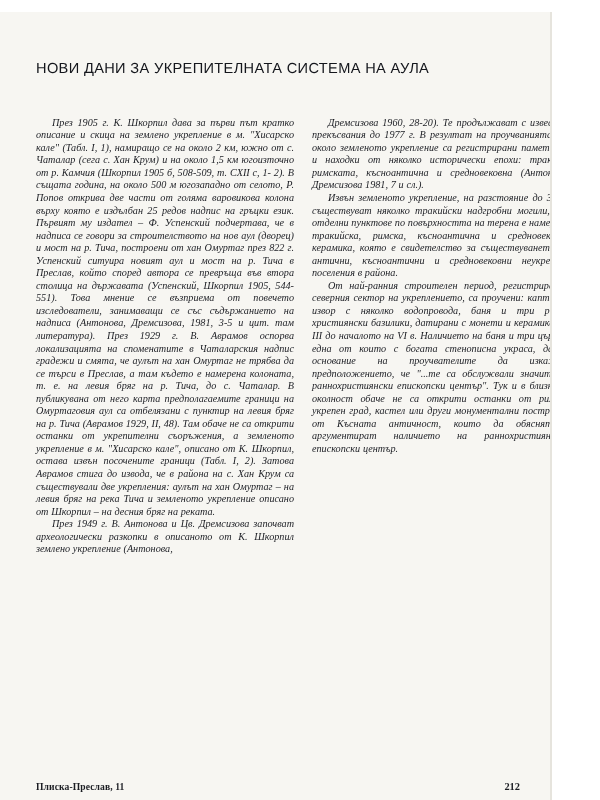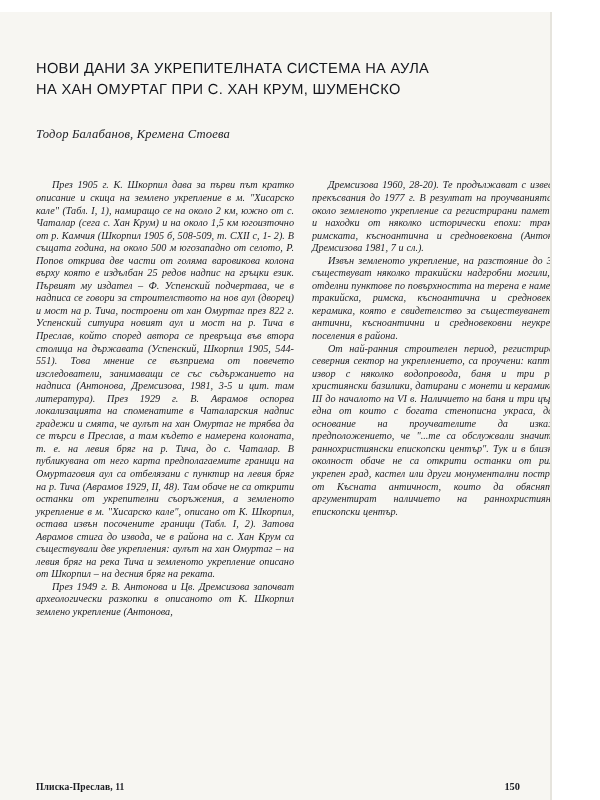--- a/index.html
+++ b/index.html
@@ -100,38 +100,36 @@
 </style>
 </head>
 <body>
 
 <div class="page">
   <div class="page-inner">
 
     <div class="title-block">
       <h1 class="doc-title">
         <span class="line">НОВИ ДАНИ ЗА УКРЕПИТЕЛНАТА СИСТЕМА НА АУЛА</span>
-        <span class="line">НА ХАН ОМУРТАГ ПРИ С. ХАН КРУМ, ШУМЕНСКО</span>
       </h1>
-      <div class="authors">Тодор Балабанов, Кремена Стоева</div>
     </div>
 
     <div class="columns">
 
       <div class="col">
         <p>През 1905 г. К. Шкорпил дава за първи път кратко описание и скица на землено укрепление в м. "Хисарско кале" (Табл. I, 1), намиращо се на около 2 км, южно от с. Чаталар (сега с. Хан Крум) и на около 1,5 км югоизточно от р. Камчия (Шкорпил 1905 б, 508-509, т. CXII с, 1- 2). В същата година, на около 500 м югозападно от селото, Р. Попов открива две части от голяма варовикова колона върху която е издълбан 25 редов надпис на гръцки език. Първият му издател – Ф. Успенский подчертава, че в надписа се говори за строителството на нов аул (дворец) и мост на р. Тича, построени от хан Омуртаг през 822 г. Успенский ситуира новият аул и мост на р. Тича в Преслав, който според автора се превръща във втора столица на държавата (Успенский, Шкорпил 1905, 544-551). Това мнение се възприема от повечето изследователи, занимаващи се със съдържанието на надписа (Антонова, Дремсизова, 1981, 3-5 и цит. там литература). През 1929 г. В. Аврамов оспорва локализацията на споменатите в Чаталарския надпис градежи и смята, че аулът на хан Омуртаг не трябва да се търси в Преслав, а там където е намерена колоната, т. е. на левия бряг на р. Тича, до с. Чаталар. В публикувана от него карта предполагаемите граници на Омуртаговия аул са отбелязани с пунктир на левия бряг на р. Тича (Аврамов 1929, II, 48). Там обаче не са открити останки от укрепителни съоръжения, а земленото укрепление в м. "Хисарско кале", описано от К. Шкорпил, остава извън посочените граници (Табл. I, 2). Затова Аврамов стига до извода, че в района на с. Хан Крум са съществували две укрепления: аулът на хан Омуртаг – на левия бряг на река Тича и земленото укрепление описано от Шкорпил – на десния бряг на реката.</p>
         <p>През 1949 г. В. Антонова и Цв. Дремсизова започват археологически разкопки в описаното от К. Шкорпил землено укрепление (Антонова,</p>
       </div>
 
       <div class="col">
         <p>Дремсизова 1960, 28-20). Те продължават с известни прекъсвания до 1977 г. В резултат на проучванията в и около земленото укрепление са регистрирани паметници и находки от няколко исторически епохи: трако – римската, късноантична и средновековна (Антонова, Дремсизова 1981, 7 и сл.).</p>
         <p>Извън земленото укрепление, на разстояние до 3 км, съществуват няколко тракийски надгробни могили, а в отделни пунктове по повърхността на терена е намерена тракийска, римска, късноантична и средновековна керамика, която е свидетелство за съществуването на антични, късноантични и средновековни неукрепени поселения в района.</p>
         <p>От най-ранния строителен период, регистриран в северния сектор на укреплението, са проучени: каптиран извор с няколко водопровода, баня и три ранно християнски базилики, датирани с монети и керамика от III до началото на VI в. Наличието на баня и три църкви, една от които с богата стенописна украса, дават основание на проучвателите да изкажат предположението, че "...те са обслужвали значителен раннохристиянски епископски центъp". Тук и в близката околност обаче не са открити останки от римски укрепен град, кастел или други монументални постройки от Късната античност, които да обяснят и аргументират наличието на раннохристиянския епископски центъp.</p>
       </div>
 
     </div>
   </div>
 
   <div class="footer">
     <div class="footer-left">Плиска-Преслав, 11</div>
-    <div class="footer-right">150</div>
+    <div class="footer-right">212</div>
   </div>
 </div>
 
 </body></html>

